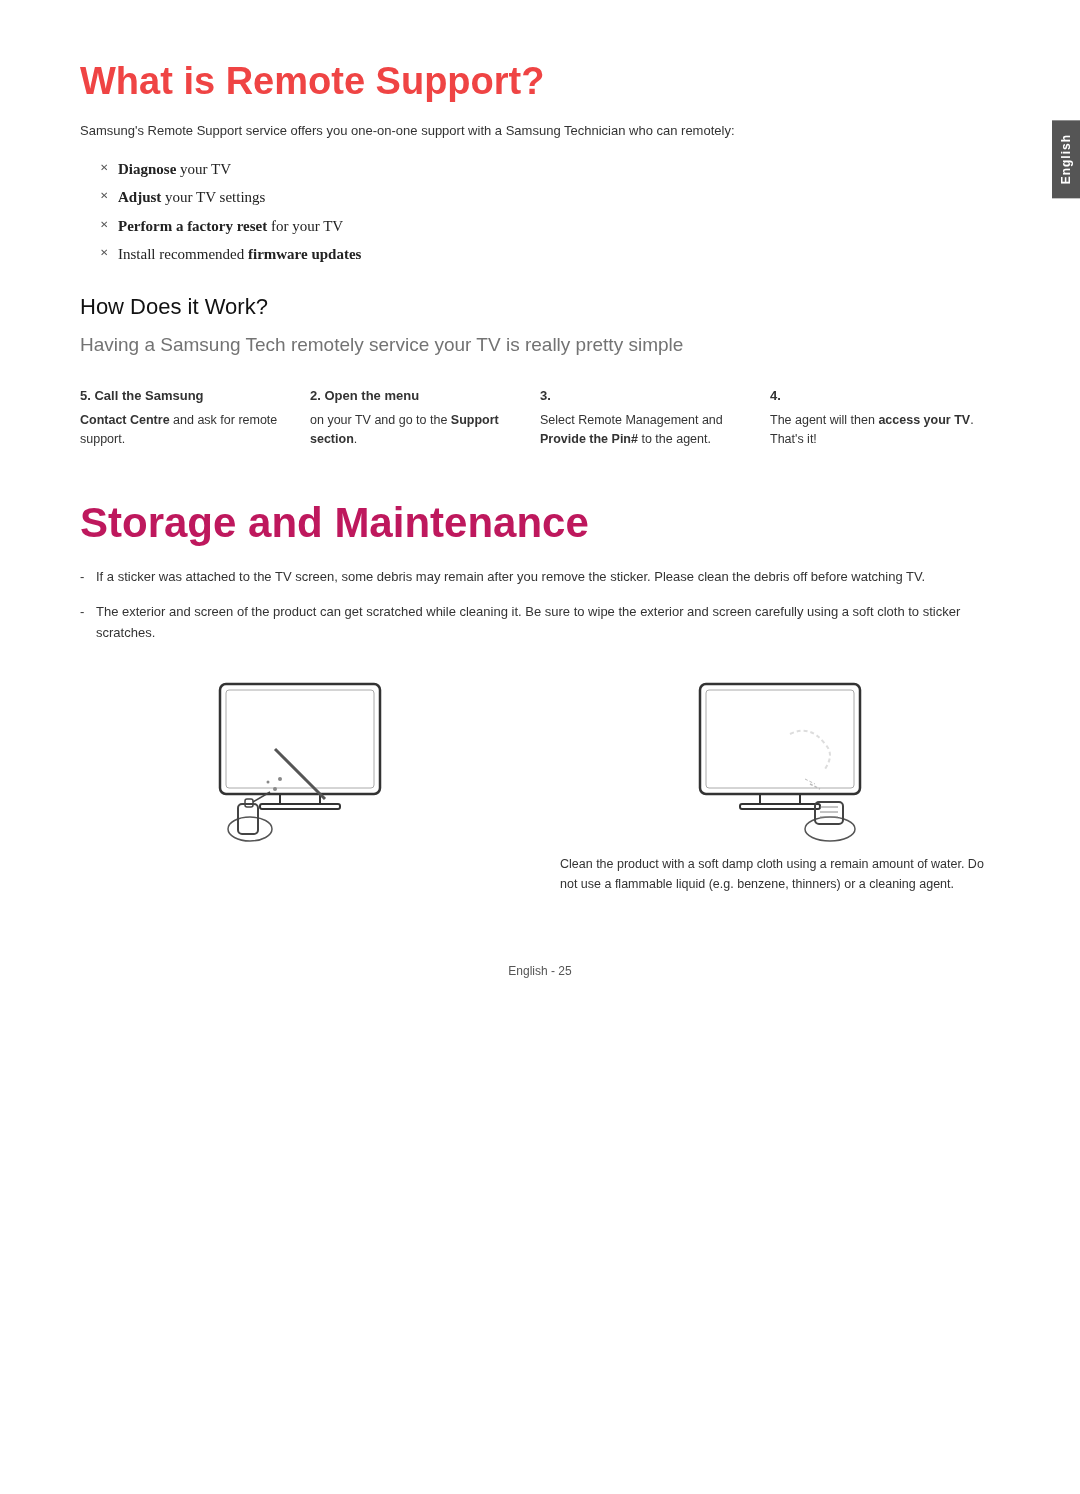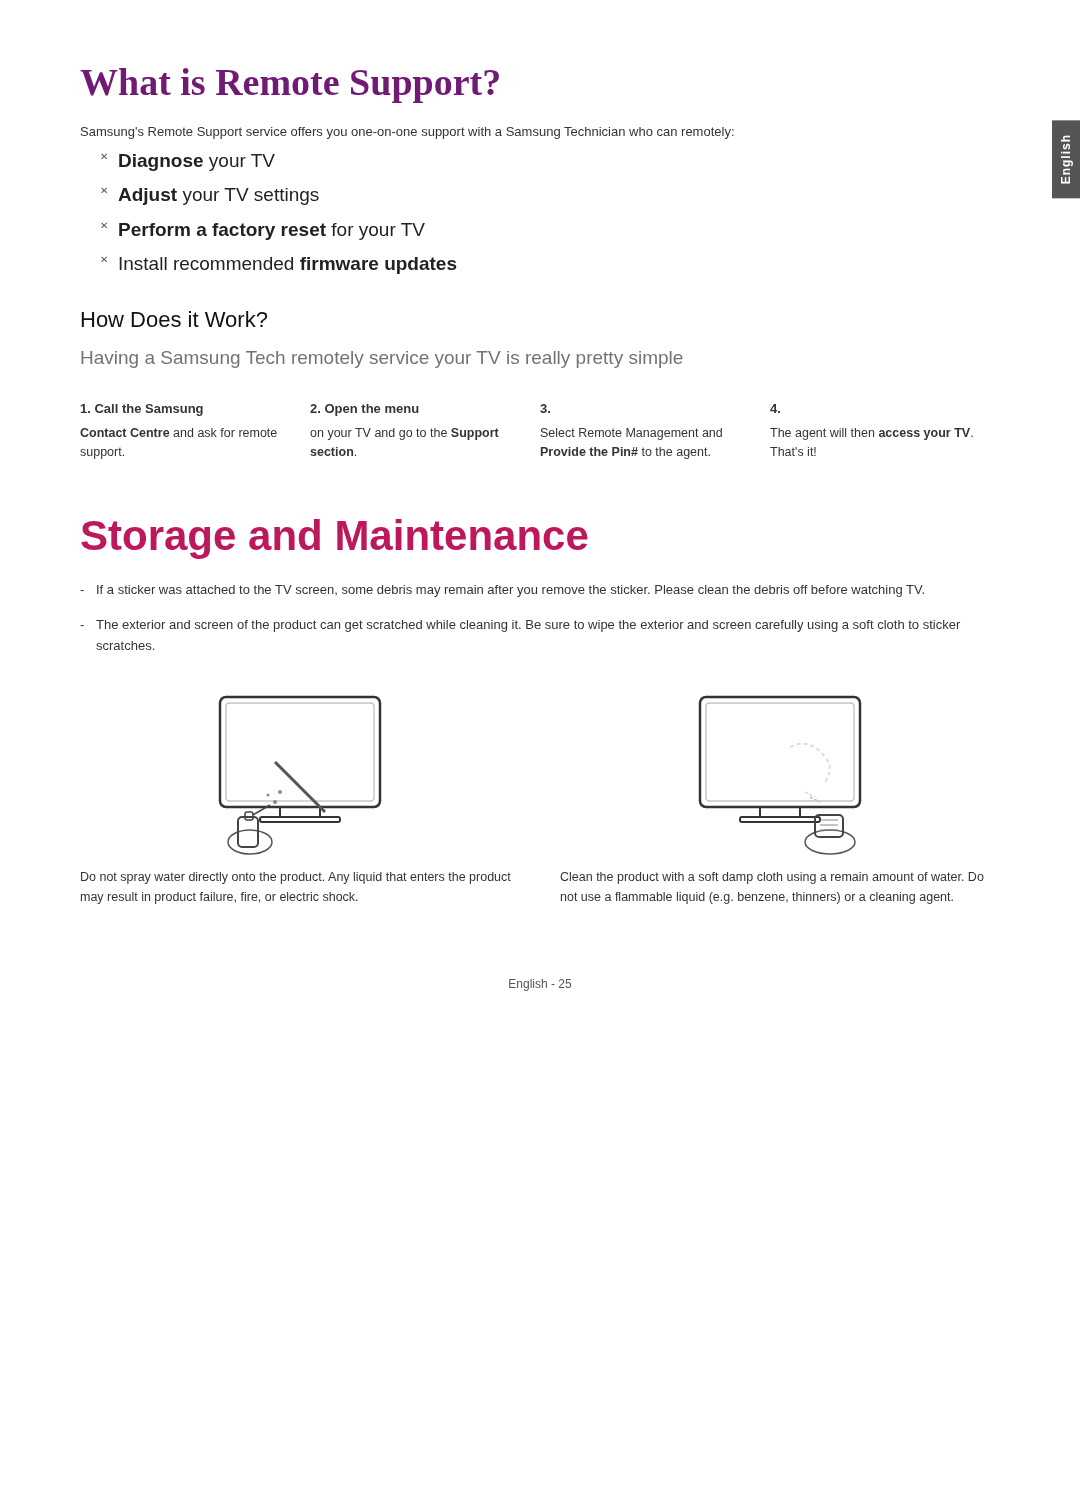--- a/index.html
+++ b/index.html
@@ -34,44 +34,44 @@
       font-size: 12px;
       font-weight: bold;
       letter-spacing: 1px;
     }
 
     
     .main-title {
       font-size: 38px;
       font-weight: bold;
       margin-bottom: 18px;
-      color: #701a75;
-      font-family: Liberation Serif, serif;
+      color: #ef4444;
     }
 
     .intro-text {
       font-size: 13px;
       color: #333;
-      margin-bottom: 4px;
+      margin-bottom: 16px;
       line-height: 1.6;
     }
 
     
     .bullet-list {
       list-style: none;
       margin-left: 20px;
       margin-bottom: 10px;
     }
 
     .bullet-list li {
       position: relative;
       margin-bottom: 6px;
-      font-size: 19px;
+      font-size: 15px;
       line-height: 1.5;
       padding-left: 18px;
+      font-family: Liberation Serif, serif;
     }
 
     .bullet-list li::before {
       content: "✕";
       position: absolute;
       left: 0;
       font-size: 10px;
       top: 2px;
       color: #555;
     }
@@ -204,21 +204,21 @@
     <li>Install recommended <strong>firmware updates</strong></li>
   </ul>
 
   <h2 class="sub-title">How Does it Work?</h2>
 
   <p class="sub-intro">Having a Samsung Tech remotely service your TV is really pretty simple</p>
 
   <div class="steps-row">
 
     <div class="step-item">
-      <span class="step-num">1. Call the Samsung</span>
+      <span class="step-num">5. Call the Samsung</span>
       <p><strong>Contact Centre</strong> and ask for remote support.</p>
     </div>
 
     <div class="step-item">
       <span class="step-num">2. <strong>Open the menu</strong></span>
       <p>on your TV and go to the <strong>Support section</strong>.</p>
     </div>
 
     <div class="step-item">
       <span class="step-num">3.</span>
@@ -257,21 +257,20 @@
         <rect x="55" y="125" width="8" height="8" rx="2" fill="none" stroke="#444" stroke-width="1.5"></rect>
         <line x1="63" y1="128" x2="80" y2="118" stroke="#444" stroke-width="1.5"></line>
 
         <circle cx="110" cy="100" rx="35" ry="35" fill="none" stroke="#555" stroke-width="3"></circle>
         <line x1="85" y1="75" x2="135" y2="125" stroke="#555" stroke-width="3"></line>
 
         <circle cx="85" cy="115" r="2" fill="#888"></circle>
         <circle cx="78" cy="108" r="1.5" fill="#888"></circle>
         <circle cx="90" cy="105" r="2" fill="#888"></circle>
       </svg>
-      <p class="image-caption">Do not spray water directly onto the product. Any liquid that enters the product may result in product failure, fire, or electric shock.</p>
     </div>
 
     <div class="image-col">
 
       <svg class="tv-clean-svg" viewBox="0 0 220 180" xmlns="http://www.w3.org/2000/svg">
 
         <rect x="30" y="10" width="160" height="110" rx="6" ry="6" fill="none" stroke="#333" stroke-width="2.5"></rect>
         <rect x="36" y="16" width="148" height="98" rx="3" ry="3" fill="none" stroke="#aaa" stroke-width="1"></rect>
 
         <rect x="90" y="120" width="40" height="10" fill="none" stroke="#333" stroke-width="2"></rect>

